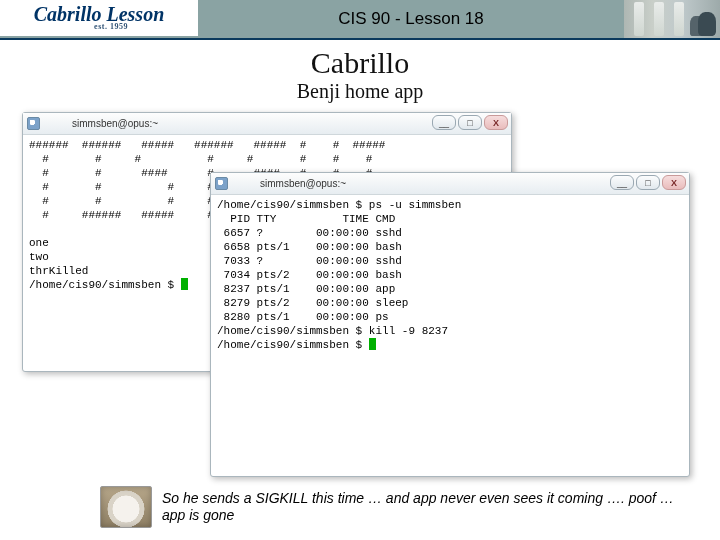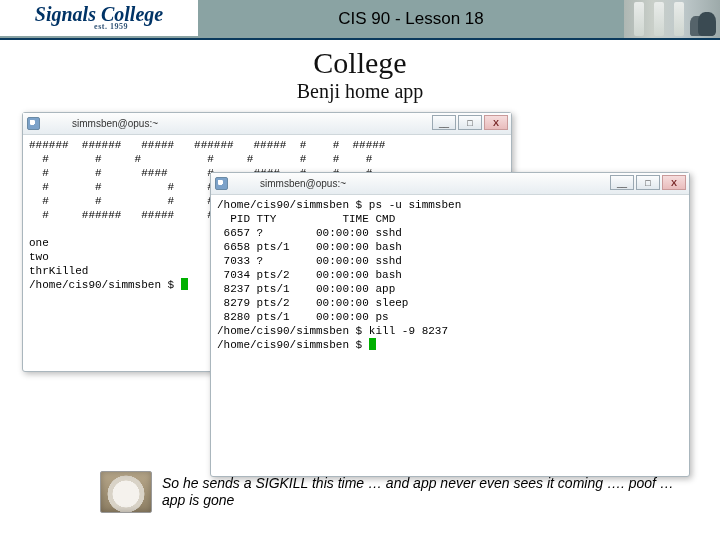--- a/index.html
+++ b/index.html
@@ -128,21 +128,21 @@
   }
   .winbtns {
     position: absolute;
     right: 3px; top: 2px;
     display: flex;
     gap: 2px;
   }
   .winbtn {
     width: 24px; height: 15px;
     border: 1px solid #9aa8b2;
-    border-radius: 0;
+    border-radius: 6px;
     background: linear-gradient(#fbfcfd,#e2e9ee);
     font-size: 9px;
     display: flex; align-items:center; justify-content:center;
     color: #333;
     font-family: sans-serif;
   }
   .winbtn.close {
     background: linear-gradient(#f6dddd,#e9bcbc);
     border-color: #c99a9a;
     color: #7a2a2a;
@@ -161,21 +161,21 @@
     display: inline-block;
     width: 7px; height: 12px;
     background: #00b000;
     vertical-align: -2px;
   }
   .plain { font-family: "Courier New", monospace; }
 
   .footer {
     position: absolute;
     left: 100px;
-    bottom: 27px;
+    bottom: 12px;
     width: 590px;
     display: flex;
     align-items: center;
     gap: 10px;
   }
   .dogimg {
     width: 52px; height: 42px;
     background: radial-gradient(circle at 50% 55%, #f5f2ed 0 40%, #d9d3c7 41% 55%, transparent 56%),
                 linear-gradient(#b7a78a,#8e7f64);
     border: 1px solid #999;
@@ -188,32 +188,32 @@
     font-size: 14px;
     color: #000;
     line-height: 1.25;
   }
 </style>
 </head>
 <body>
 
 <div class="header">
   <div class="header-logo">
-    <div>Signals College</div>
+    <div>Cabrillo Lesson</div>
     <div class="header-logo-sub">est. 1959</div>
   </div>
   <div class="header-title-area">CIS 90 - Lesson 18</div>
   <div class="header-image">
     <div class="col3"></div>
       <div class="figs"></div>
   </div>
 </div>
 <div class="header-bottom-line"></div>
 
-<div class="slide-title">College</div>
+<div class="slide-title">Cabrillo</div>
 <div class="slide-subtitle">Benji home app</div>
 
 <div class="stage">
 
   <div class="termwin back">
     <div class="titlebar">
       <div class="winicon"></div>
       <span>simmsben@opus:~</span>
       <div class="winbtns">
         <div class="winbtn">__</div>

